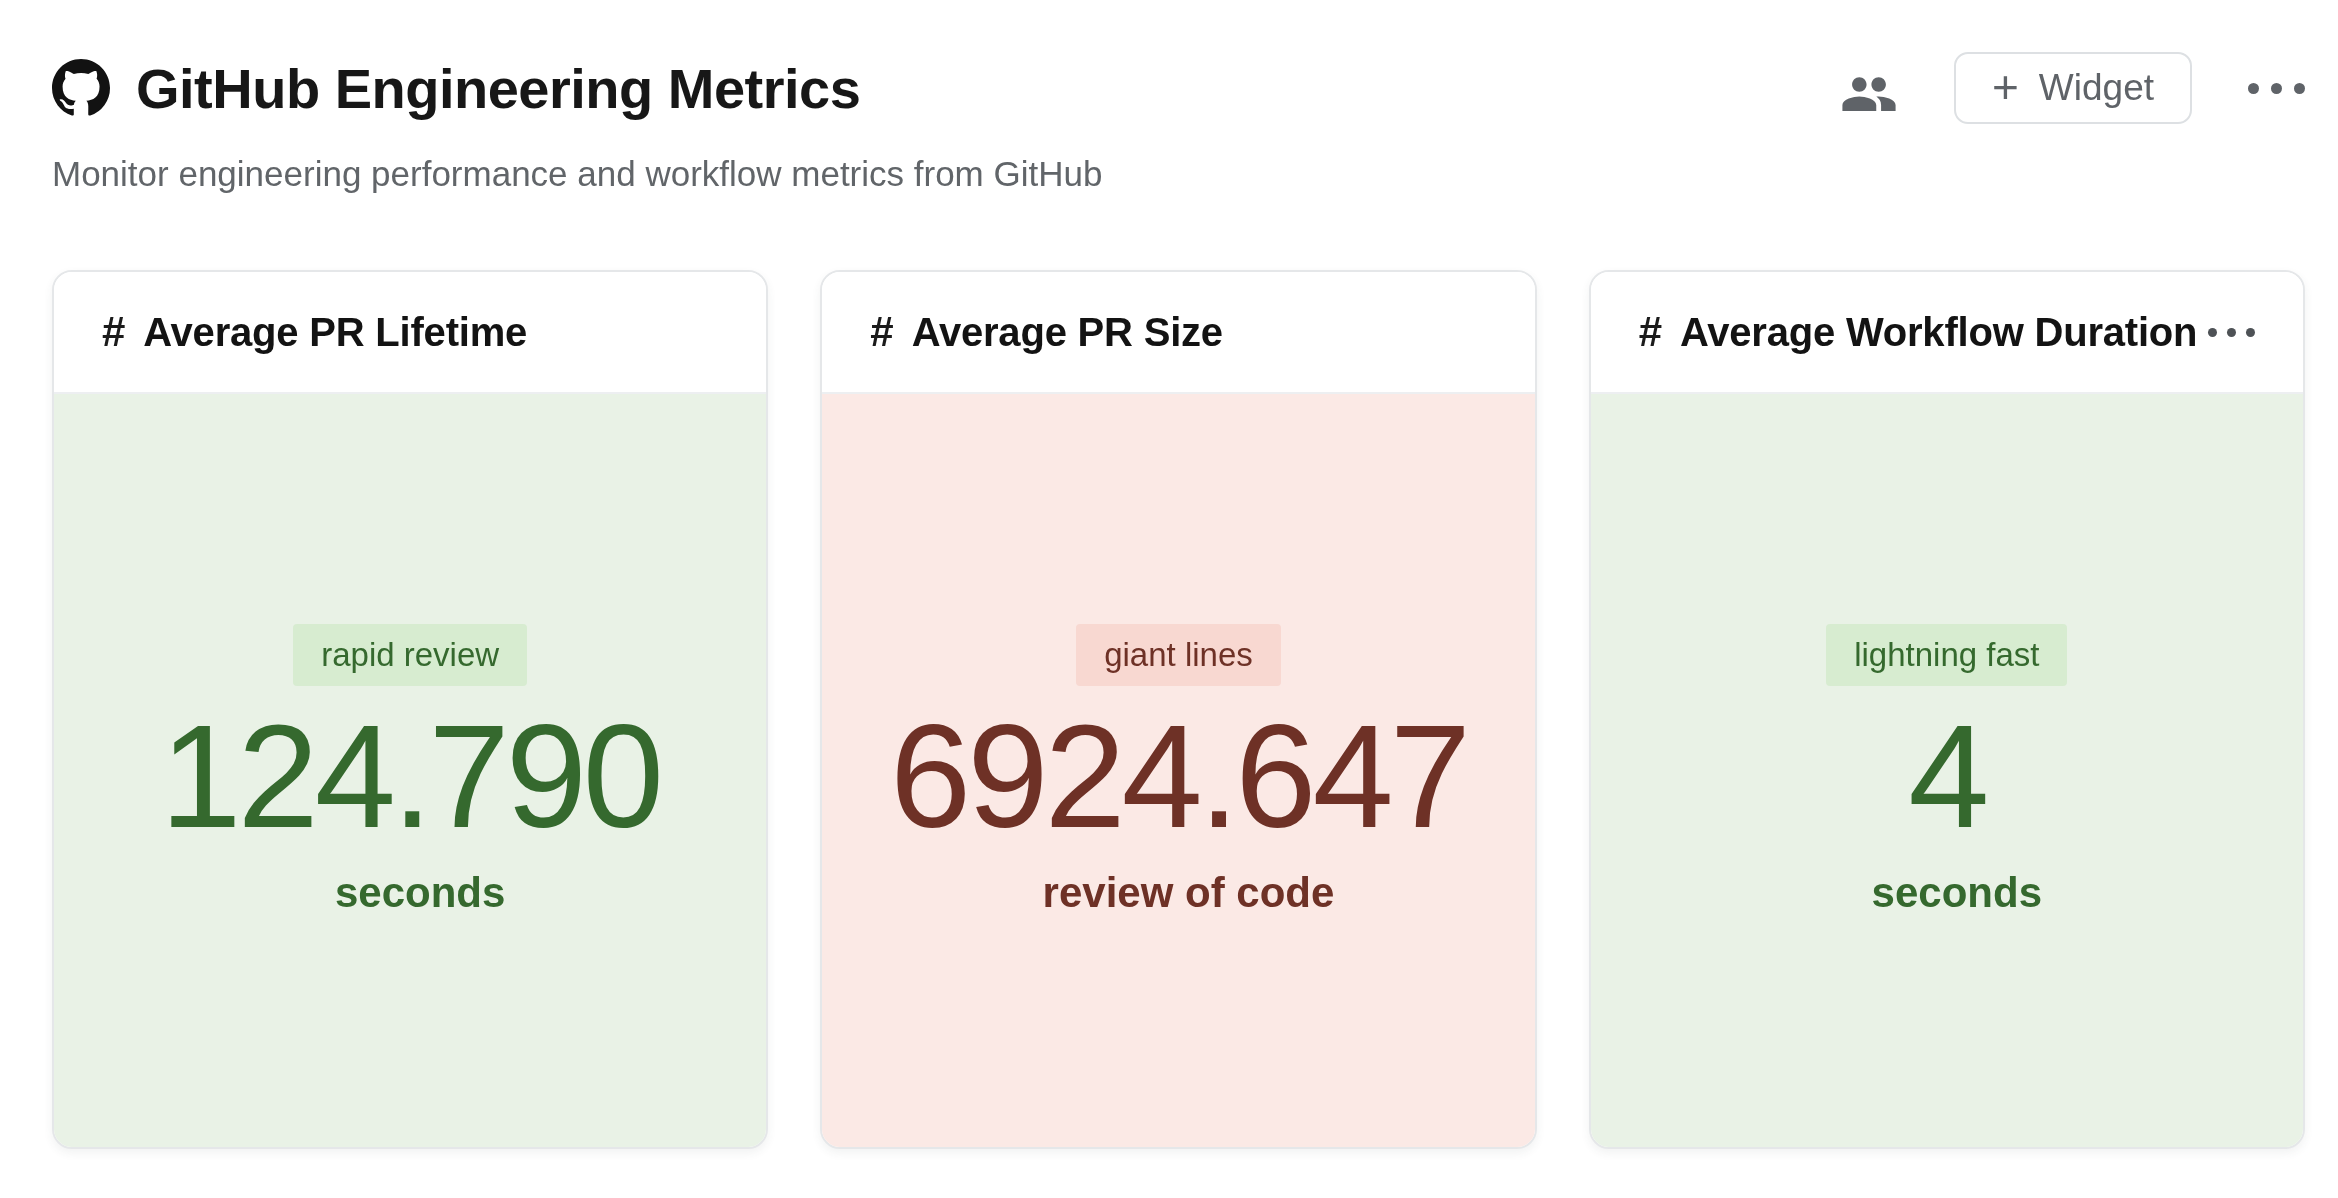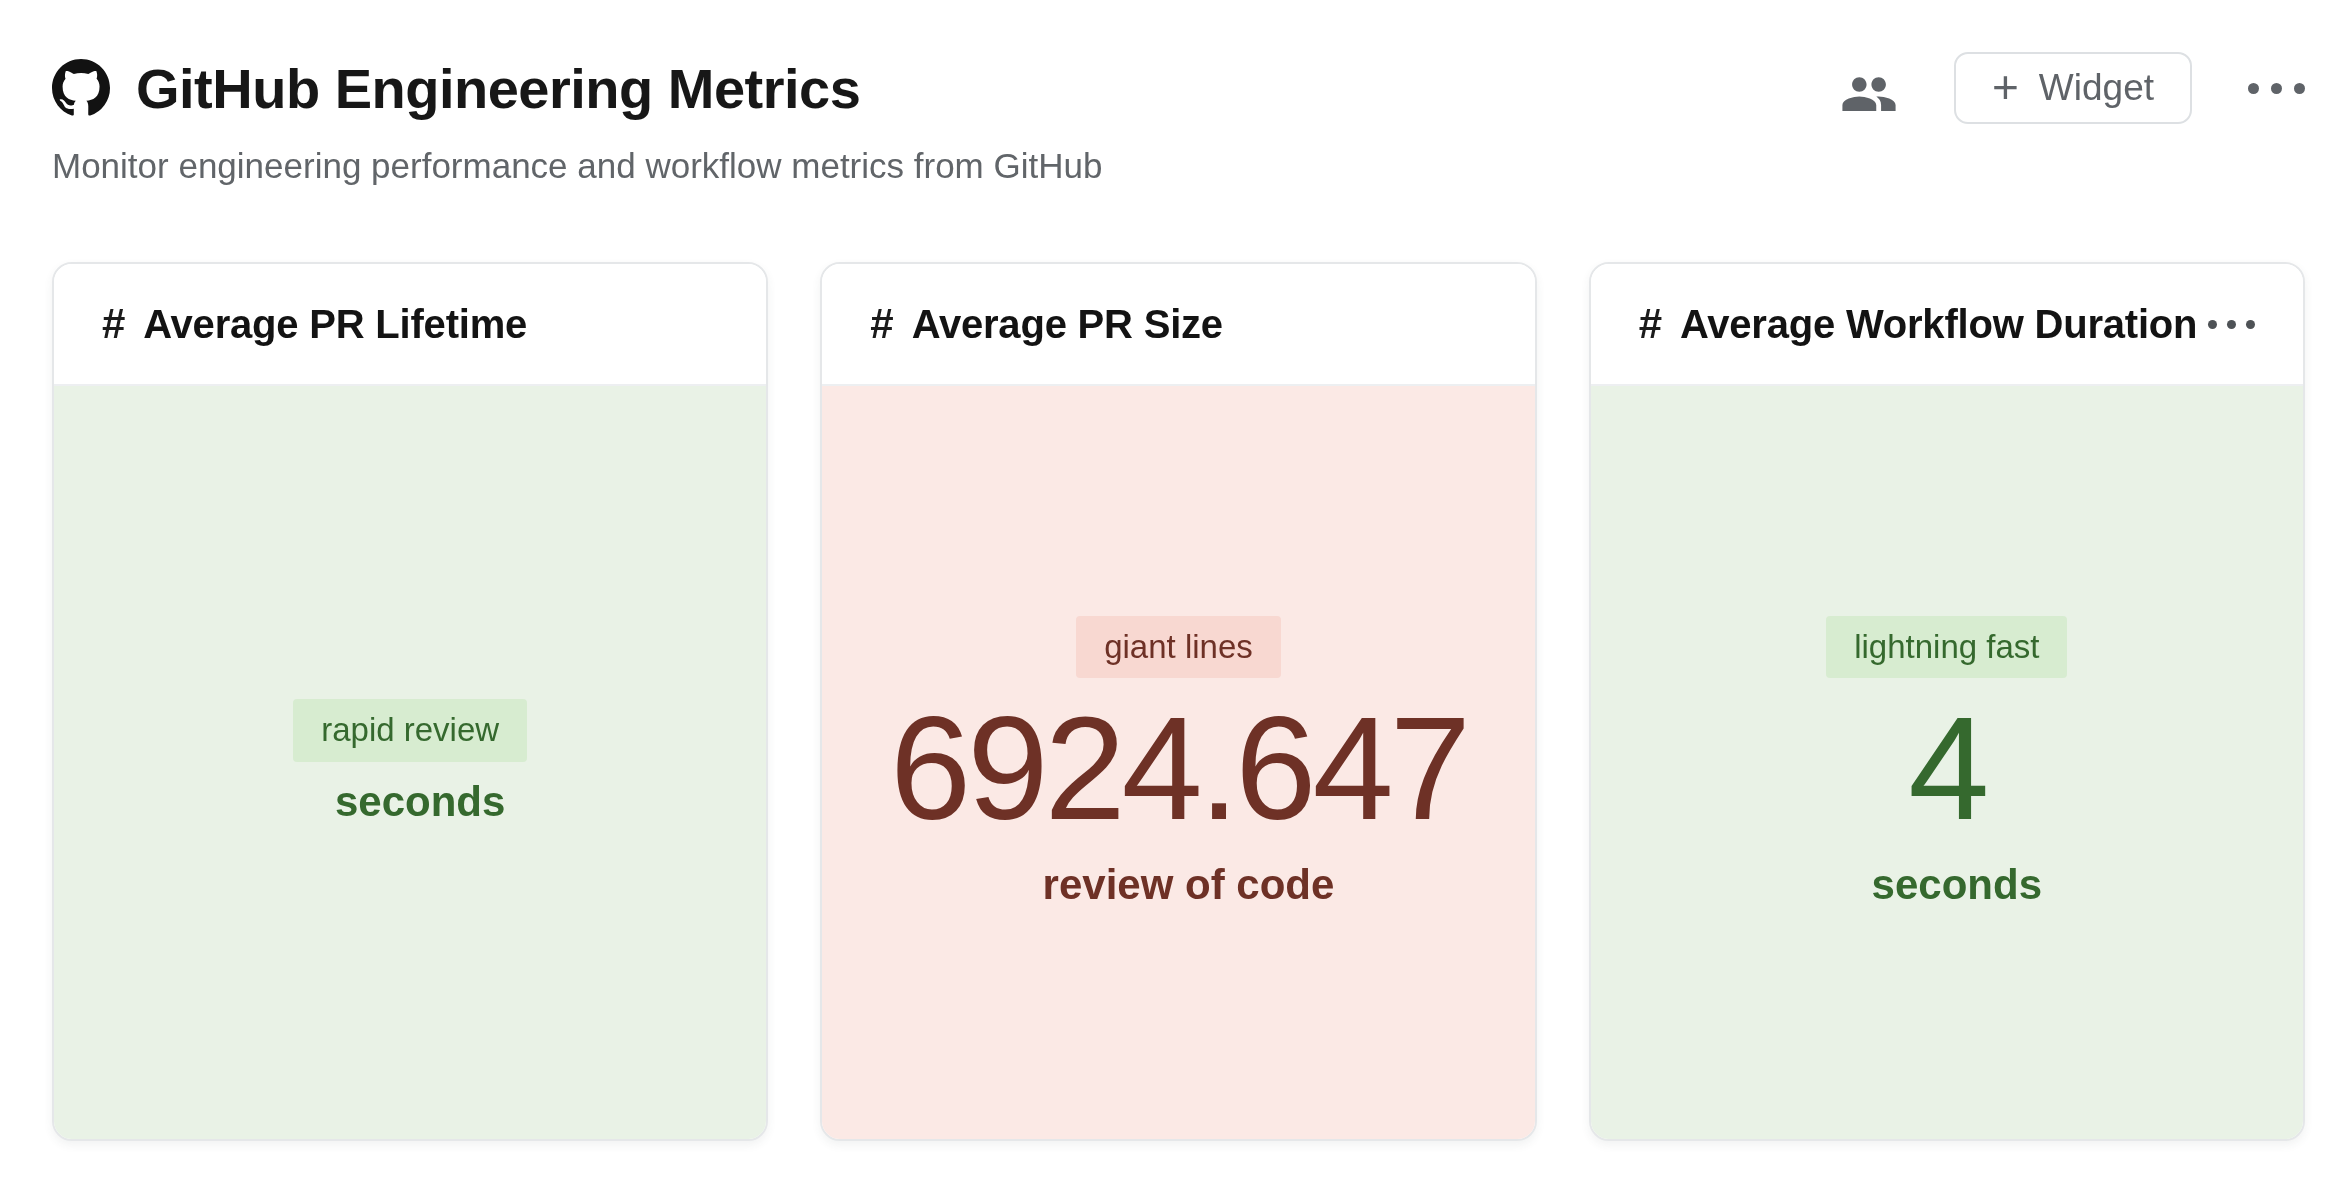--- a/index.html
+++ b/index.html
@@ -13,21 +13,21 @@
   h1.page-title { font-size:56px; font-weight:700; color:var(--header-text); letter-spacing:-0.5px; }
   .actions { margin-left:auto; display:flex; align-items:center; gap:56px; }
   .icon-btn { background:none; border:none; cursor:pointer; display:flex; align-items:center; }
   .people-svg { width:58px; height:46px; fill:var(--muted-text); }
   .widget-btn { display:flex; align-items:center; gap:20px; height:72px; padding:0 36px;
     background:#fff; border:2px solid #dde0e3; border-radius:14px; cursor:pointer;
     font-family:inherit; font-size:37px; color:var(--muted-text); }
   .widget-btn .plus { font-size:46px; font-weight:400; line-height:1; margin-top:-3px; }
   .dots { display:flex; gap:12px; align-items:center; }
   .dots i { width:11px; height:11px; border-radius:50%; background:var(--muted-text); }
-  .subtitle { margin-top:18px; font-size:35px; color:#616569; }
+  .subtitle { margin-top:26px; font-size:35px; color:#616569; }
 
   
   .cards { display:flex; gap:52px; margin-top:76px; }
   .card { flex:1; height:879px; background:#fff; border:2px solid var(--card-border);
     border-radius:20px; overflow:hidden; display:flex; flex-direction:column;
     box-shadow:0 4px 10px rgba(60,64,67,.07); }
   .card-header { flex:0 0 122px; display:flex; align-items:center; padding:0 48px;
     background:#fff; border-bottom:2px solid #edeff1; }
   .hash { font-size:42px; font-weight:600; color:#1b1b1b; margin-right:18px; }
   .card-title { font-size:40px; font-weight:600; color:#131313; letter-spacing:-0.2px; }
@@ -84,20 +84,21 @@
 
   <main class="cards">
 
     <section class="card theme-green">
       <div class="card-header">
         <span class="hash">#</span>
         <h2 class="card-title">Average PR Lifetime</h2>
       </div>
       <div class="card-body">
         <span class="badge">rapid review</span>
+        <div class="value">124.790</div>
         <div class="unit">seconds</div>
       </div>
     </section>
 
     <section class="card theme-red">
       <div class="card-header">
         <span class="hash">#</span>
         <h2 class="card-title">Average PR Size</h2>
       </div>
       <div class="card-body">

